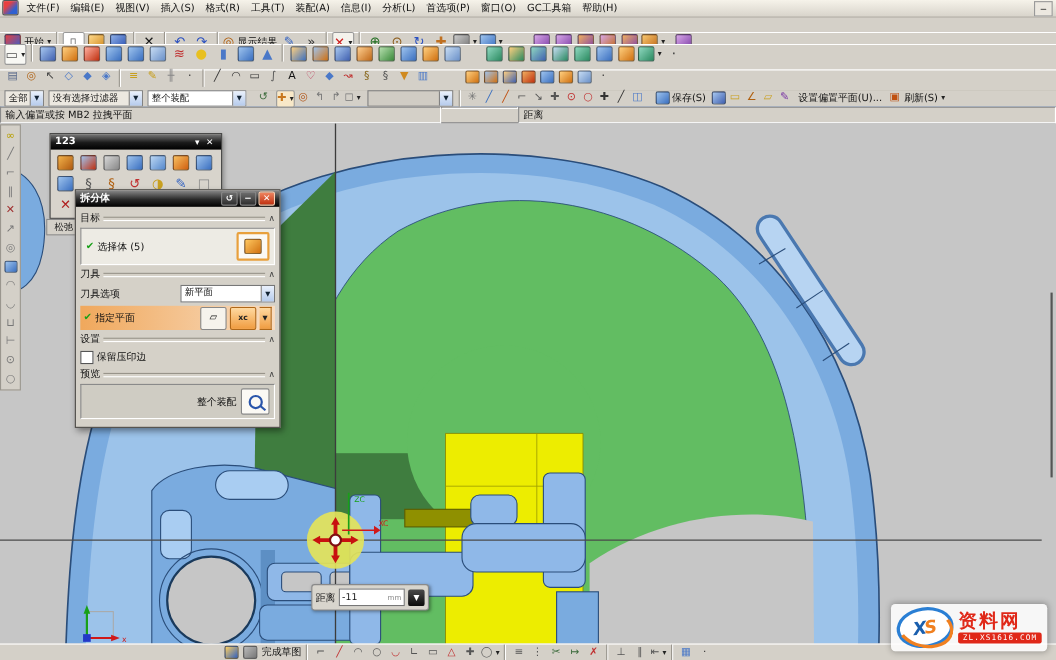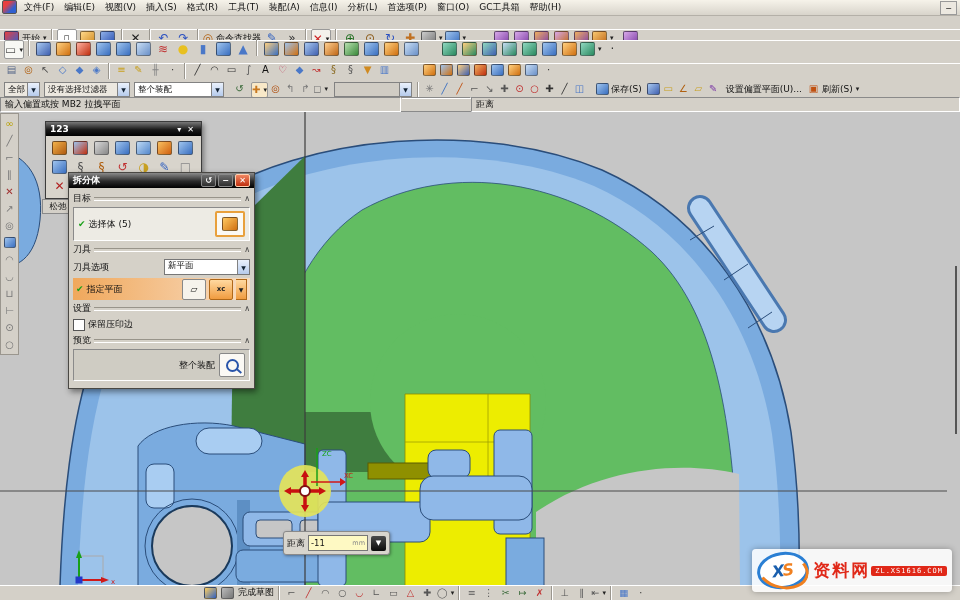--- a/index.html
+++ b/index.html
@@ -91,38 +91,38 @@
           display:flex;align-items:center;justify-content:center}
   .mag{position:relative;width:9px;height:9px;border:2px solid #2a55aa;border-radius:50%}
   .mag::after{content:"";position:absolute;width:6px;height:2px;background:#2a55aa;right:-5px;bottom:-2px;transform:rotate(40deg)}
   .btnrow{display:flex;justify-content:flex-end;gap:6px;margin-top:5px;padding-right:2px}
   .dbtn{min-width:44px;height:15px;font-size:9px;background:linear-gradient(#f4f1ea,#d6d2c9);border:1px solid #777;
         border-radius:2px;display:flex;align-items:center;justify-content:center;font-family:inherit}
   .dbtn.apply{background:linear-gradient(#c2ecb2,#8cd080);border-color:#3a7a3a}
   #distbox{position:absolute;left:283px;top:531px;height:20px;display:flex;align-items:center;gap:3px;
            background:#d8d5cd;border:1px solid #8a8a8a;border-radius:3px;box-shadow:1px 1px 3px rgba(0,0,0,.35);
            padding:1px 3px;z-index:4}
-  .dist-input{width:54px;height:14px;background:#fef9c3;border:1px solid #777;display:flex;align-items:center;
+  .dist-input{width:54px;height:14px;background:#ffffff;border:1px solid #777;display:flex;align-items:center;
               padding:0 2px;font-size:8.5px}
   .dist-unit{margin-left:auto;color:#888;font-size:6.5px}
   .dist-dd{width:15px;height:15px;background:linear-gradient(#4a4a4a,#0a0a0a);color:#fff;display:flex;
            align-items:center;justify-content:center;font-size:7px;border-radius:2px}
   #sketchbar{top:585px;height:15px;background:#d4d0c8;border-top:1px solid #fff;padding-left:202px;z-index:6}
   #sketchbar .ic{min-width:15px;height:13px}
   #sketchbar .gl{font-size:9.5px}
   #sketchbar .cube{width:11px;height:10px}
   #watermark{position:absolute;right:8px;bottom:8px;z-index:40;background:rgba(255,255,255,.85);border-radius:4px;
              display:flex;align-items:center;gap:4px;padding:3px 5px;box-shadow:0 0 6px rgba(0,0,0,.3)}
   .wm-oval{width:46px;height:31px;border:3px solid #2a7fd4;border-radius:50%;transform:rotate(-8deg);
            display:flex;align-items:center;justify-content:center;position:relative;background:#fff;flex:none}
   .wm-oval::after{content:"";position:absolute;inset:-3px;border-radius:50%;border:3px solid transparent;
                   border-right-color:#f08020;border-bottom-color:#f08020;transform:rotate(20deg)}
   .wm-x{color:#1a5fae;font-weight:bold;font-style:italic;font-size:16px}
   .wm-s{color:#f08020;font-weight:bold;font-style:italic;font-size:16px;margin-left:-2px}
-  .wm-right{display:flex;flex-direction:row;align-items:center;gap:1px}
+  .wm-right{display:flex;flex-direction:column;align-items:flex-start;gap:1px}
   .wm-name{color:#e02818;font-weight:bold;font-size:17px;letter-spacing:2px;line-height:1}
   .wm-domain{background:#e02818;color:#fff;font-size:7px;padding:1px 4px;border-radius:2px;letter-spacing:1px;
              font-family:"DejaVu Sans Mono",monospace}
 </style>
 </head>
 <body>
 
 <div class="bar" id="menubar">
   <span class="menulogo"></span>
   <span style="display:flex;height:100%">
@@ -192,21 +192,21 @@
     <span class="sep"></span>
     <span class="ic">
       <span class="gl" style="color: rgb(42, 80, 192);">↶</span>
     </span>
     <span class="ic">
       <span class="gl" style="color: rgb(42, 80, 192);">↷</span>
     </span>
     <span class="sep"></span>
     <span class="ic">
       <span class="gl" style="color: rgb(176, 96, 16);">◎</span>
-      <span class="tl">命令查找器</span>
+      <span class="tl">显示结果</span>
     </span>
     <span class="ic">
       <span class="gl" style="color: rgb(48, 96, 192);">✎</span>
     </span>
     <span class="ic">
       <span class="gl" style="color: rgb(51, 51, 51);">»</span>
     </span>
     <span class="sep"></span>
     <span class="ic framed" style="background: rgb(244, 242, 236);">
       <span class="gl" style="color: rgb(204, 32, 32);">✕</span>

